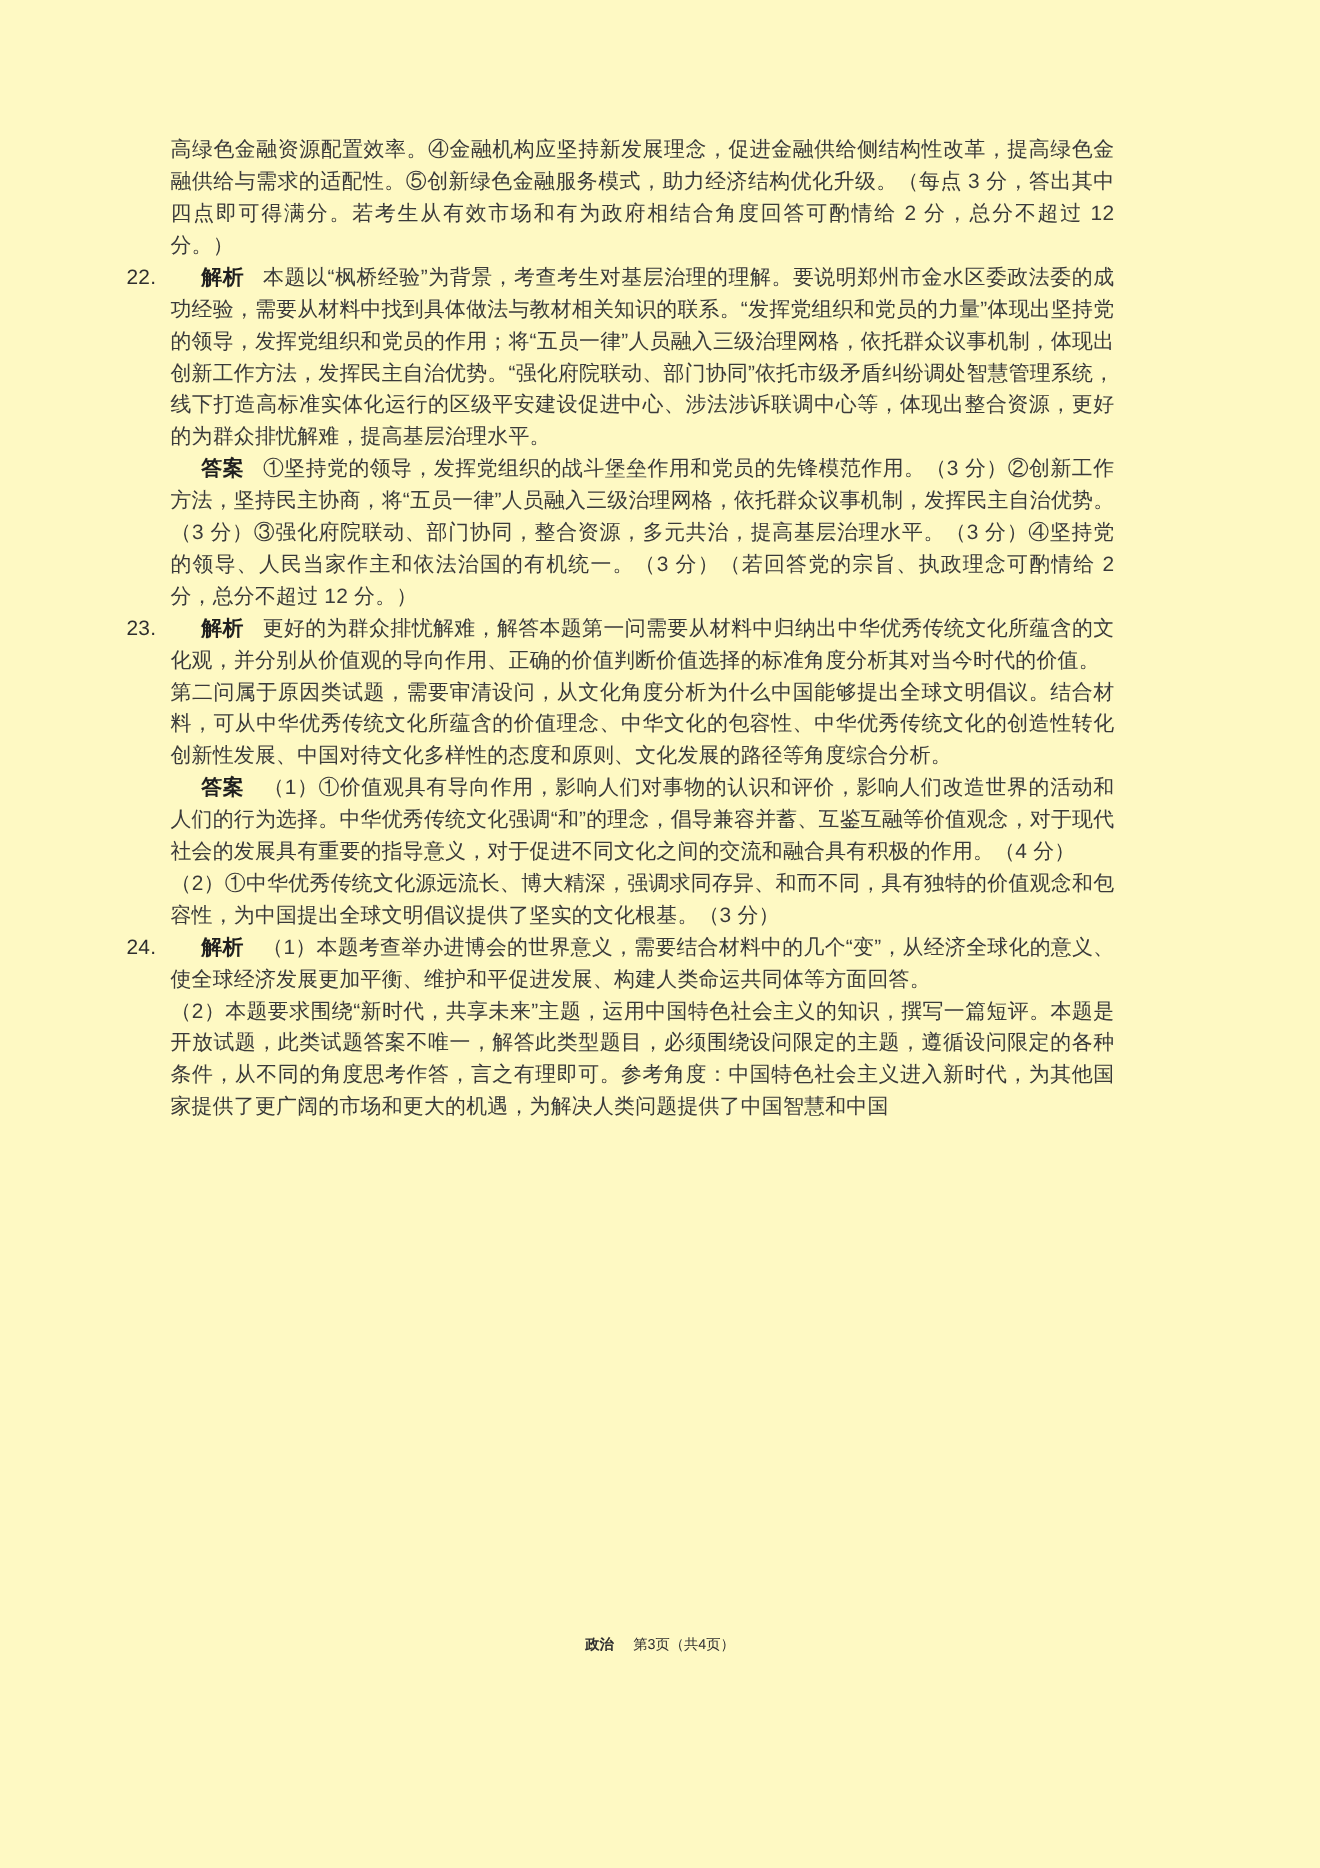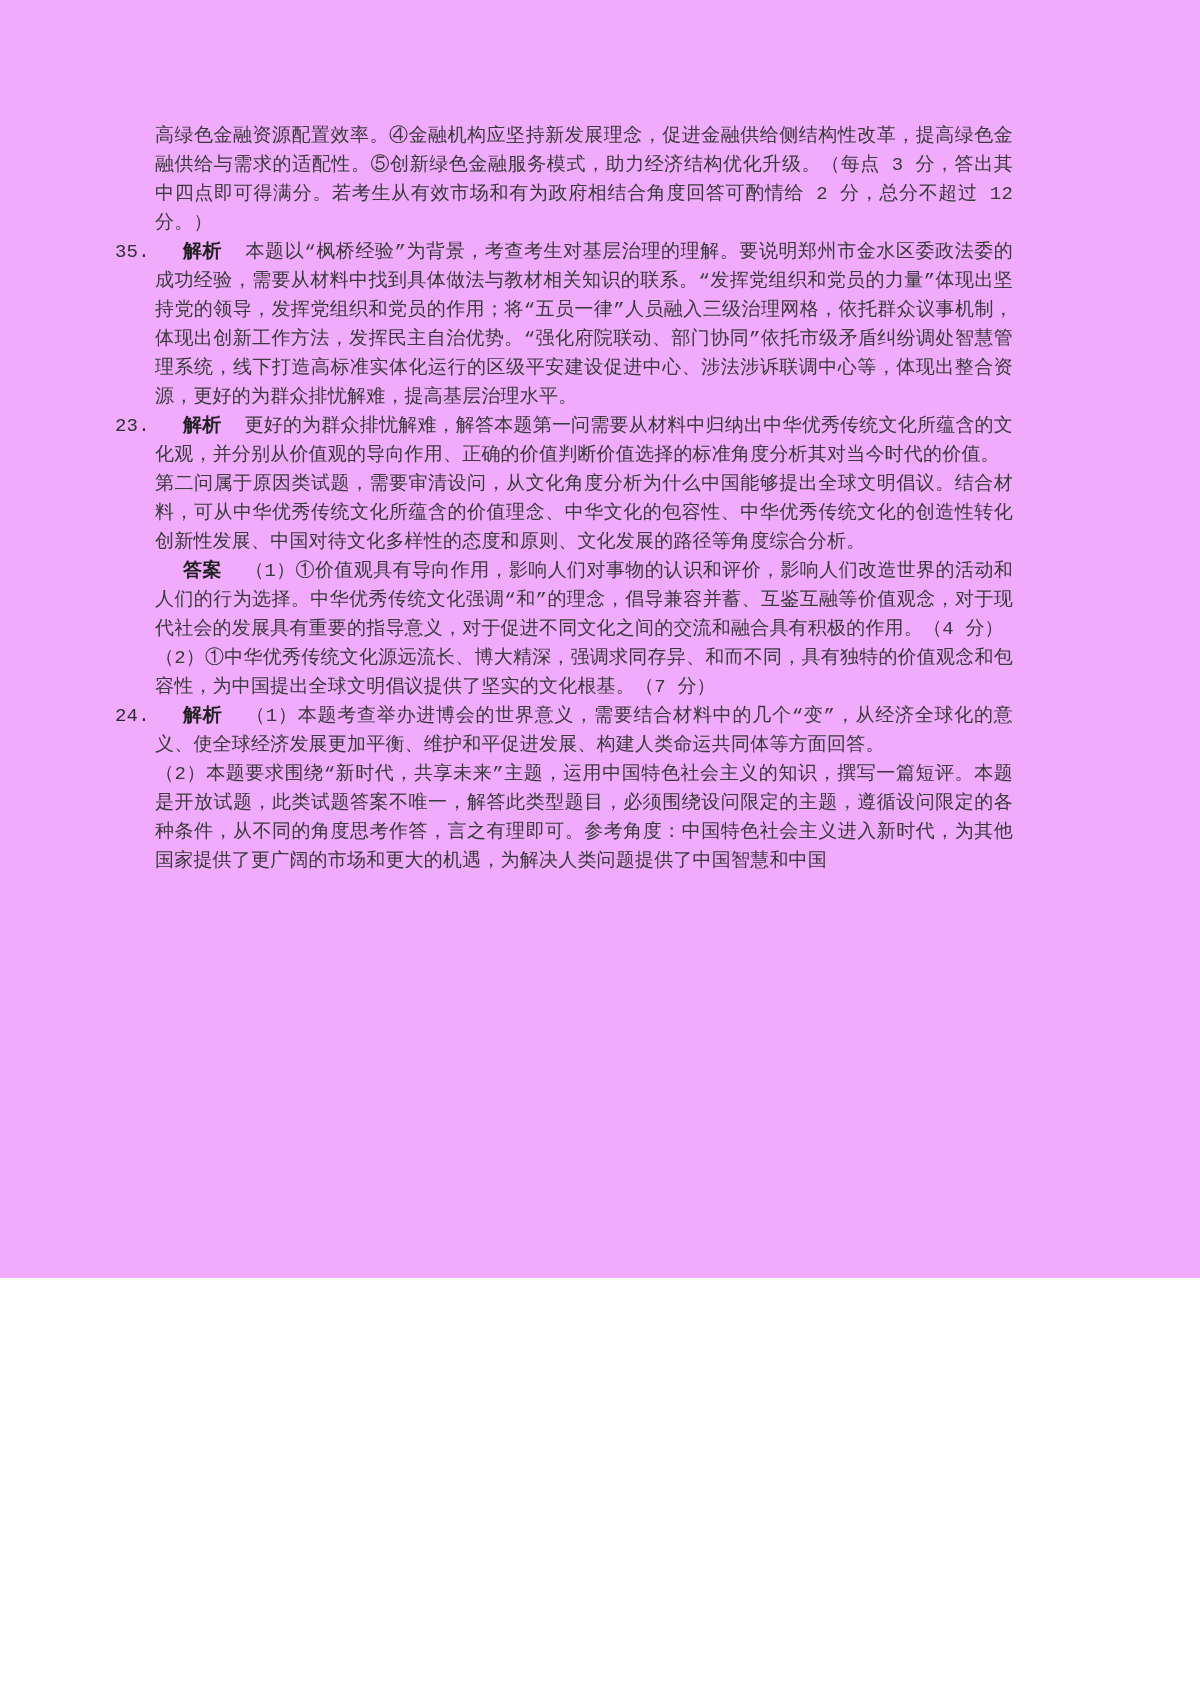--- a/index.html
+++ b/index.html
@@ -3,23 +3,23 @@
 <meta charset="utf-8">
 <style>
   html, body {
     margin: 0;
     padding: 0;
     background: #ffffff;
   }
   .page {
     position: relative;
     width: 1200px;
-    height: 1278px;
-    background: #f0abfc;
-    font-family: Liberation Mono, monospace;
+    height: 1698px;
+    background: #fef9c3;
+    font-family: Liberation Sans, sans-serif;
     color: #3a3a3a;
     overflow: hidden;
   }
   .content {
     position: absolute;
     left: 155px;
     top: 122px;
     width: 858px;
     font-size: 19px;
     line-height: 29px;
@@ -71,25 +71,30 @@
 
   <div class="content">
 
     <p class="block">
       <span class="num"></span>
       <span class="label"></span>
       <span class="text">高绿色金融资源配置效率。④金融机构应坚持新发展理念，促进金融供给侧结构性改革，提高绿色金融供给与需求的适配性。⑤创新绿色金融服务模式，助力经济结构优化升级。（每点 3 分，答出其中四点即可得满分。若考生从有效市场和有为政府相结合角度回答可酌情给 2 分，总分不超过 12 分。）</span>
     </p>
 
     <p class="block">
-      <span class="num">35.</span>
+      <span class="num">22.</span>
       <span class="label">解析</span>
       <span class="text">本题以“枫桥经验”为背景，考查考生对基层治理的理解。要说明郑州市金水区委政法委的成功经验，需要从材料中找到具体做法与教材相关知识的联系。“发挥党组织和党员的力量”体现出坚持党的领导，发挥党组织和党员的作用；将“五员一律”人员融入三级治理网格，依托群众议事机制，体现出创新工作方法，发挥民主自治优势。“强化府院联动、部门协同”依托市级矛盾纠纷调处智慧管理系统，线下打造高标准实体化运行的区级平安建设促进中心、涉法涉诉联调中心等，体现出整合资源，更好的为群众排忧解难，提高基层治理水平。</span>
     </p>
 
+    <p class="block">
+      <span class="num"></span>
+      <span class="label">答案</span>
+      <span class="text">①坚持党的领导，发挥党组织的战斗堡垒作用和党员的先锋模范作用。（3 分）②创新工作方法，坚持民主协商，将“五员一律”人员融入三级治理网格，依托群众议事机制，发挥民主自治优势。（3 分）③强化府院联动、部门协同，整合资源，多元共治，提高基层治理水平。（3 分）④坚持党的领导、人民当家作主和依法治国的有机统一。（3 分）（若回答党的宗旨、执政理念可酌情给 2 分，总分不超过 12 分。）</span>
+    </p>
 
     <p class="block">
       <span class="num">23.</span>
       <span class="label">解析</span>
       <span class="text">更好的为群众排忧解难，解答本题第一问需要从材料中归纳出中华优秀传统文化所蕴含的文化观，并分别从价值观的导向作用、正确的价值判断价值选择的标准角度分析其对当今时代的价值。</span>
     </p>
 
     <p class="block">
       <span class="num"></span>
       <span class="label"></span>
@@ -99,21 +104,21 @@
     <p class="block">
       <span class="num"></span>
       <span class="label">答案</span>
       <span class="text">（1）①价值观具有导向作用，影响人们对事物的认识和评价，影响人们改造世界的活动和人们的行为选择。中华优秀传统文化强调“和”的理念，倡导兼容并蓄、互鉴互融等价值观念，对于现代社会的发展具有重要的指导意义，对于促进不同文化之间的交流和融合具有积极的作用。（4 分）</span>
     </p>
 
 
     <p class="block">
       <span class="num"></span>
       <span class="label"></span>
-      <span class="text">（2）①中华优秀传统文化源远流长、博大精深，强调求同存异、和而不同，具有独特的价值观念和包容性，为中国提出全球文明倡议提供了坚实的文化根基。（7 分）</span>
+      <span class="text">（2）①中华优秀传统文化源远流长、博大精深，强调求同存异、和而不同，具有独特的价值观念和包容性，为中国提出全球文明倡议提供了坚实的文化根基。（3 分）</span>
     </p>
 
 
 
     <p class="block">
       <span class="num">24.</span>
       <span class="label">解析</span>
       <span class="text">（1）本题考查举办进博会的世界意义，需要结合材料中的几个“变”，从经济全球化的意义、使全球经济发展更加平衡、维护和平促进发展、构建人类命运共同体等方面回答。</span>
     </p>
 

